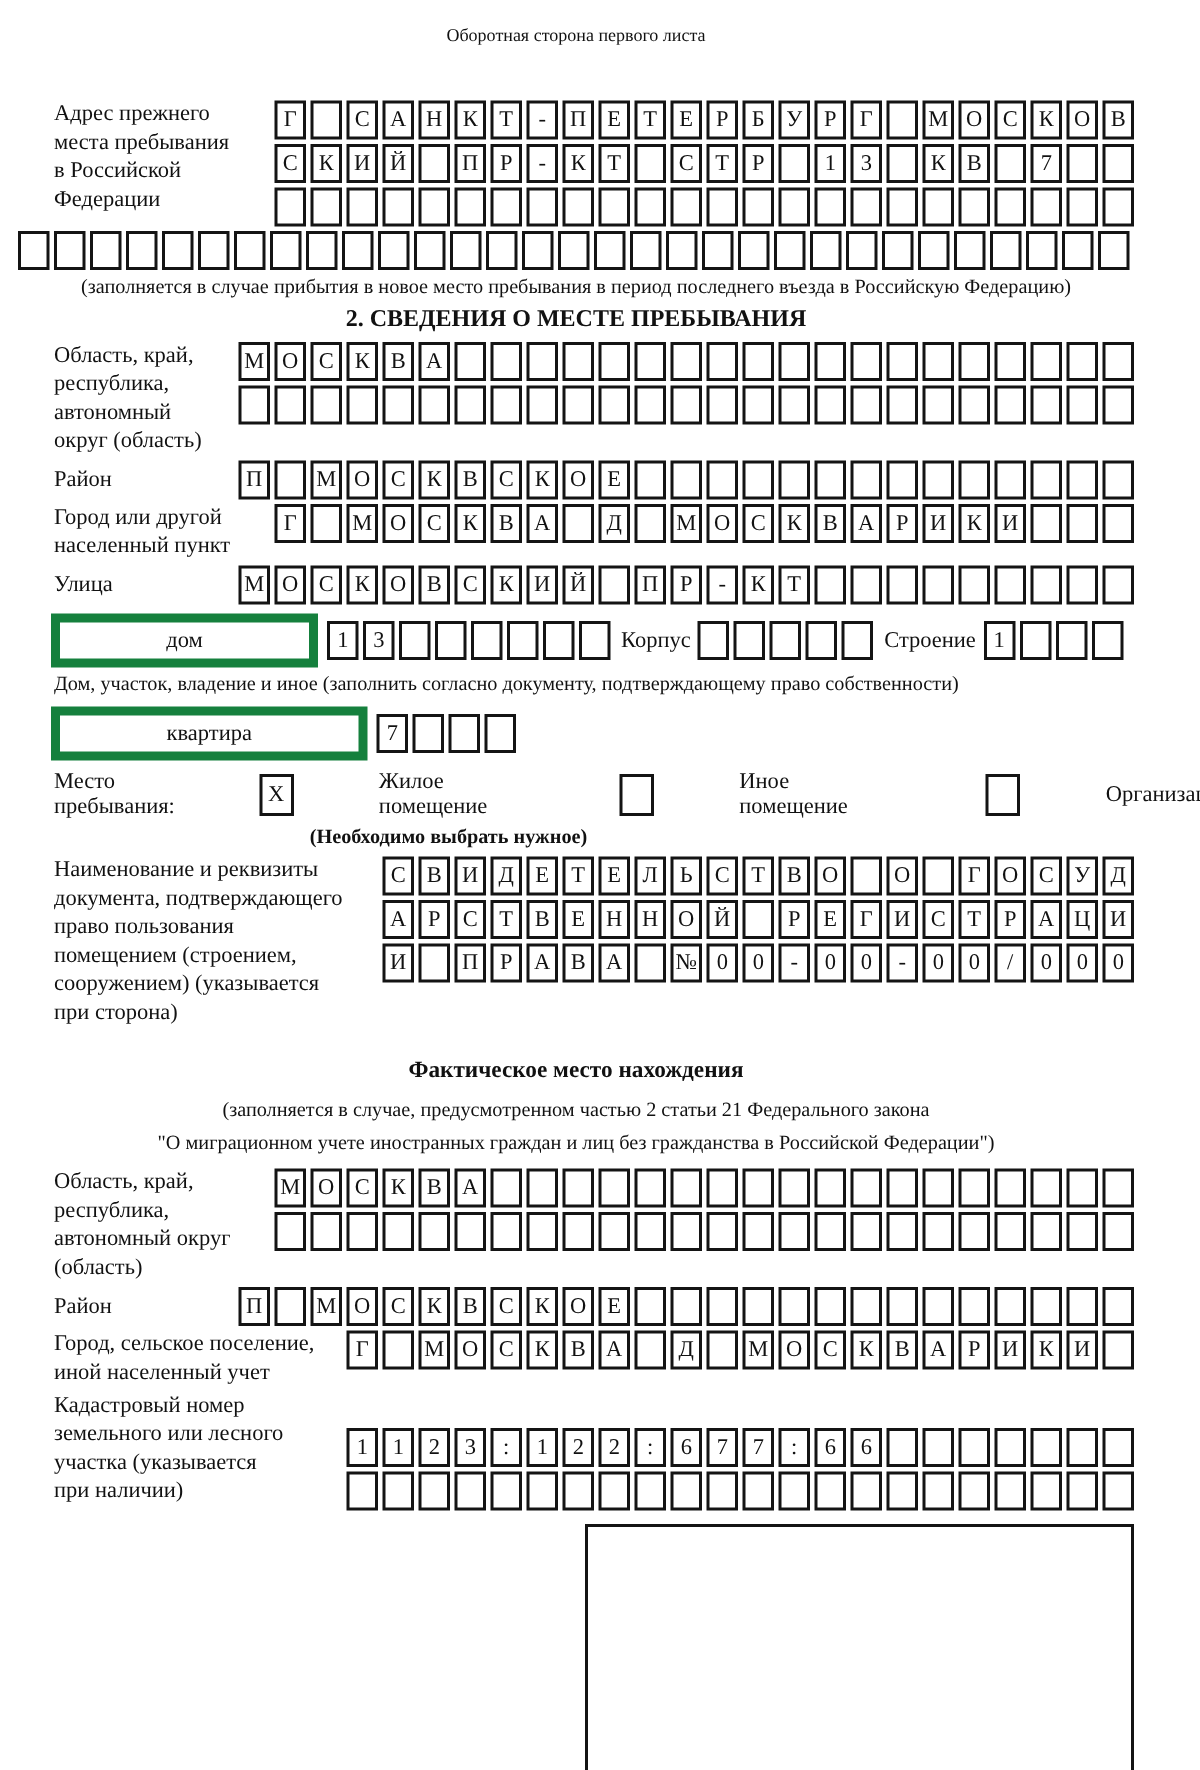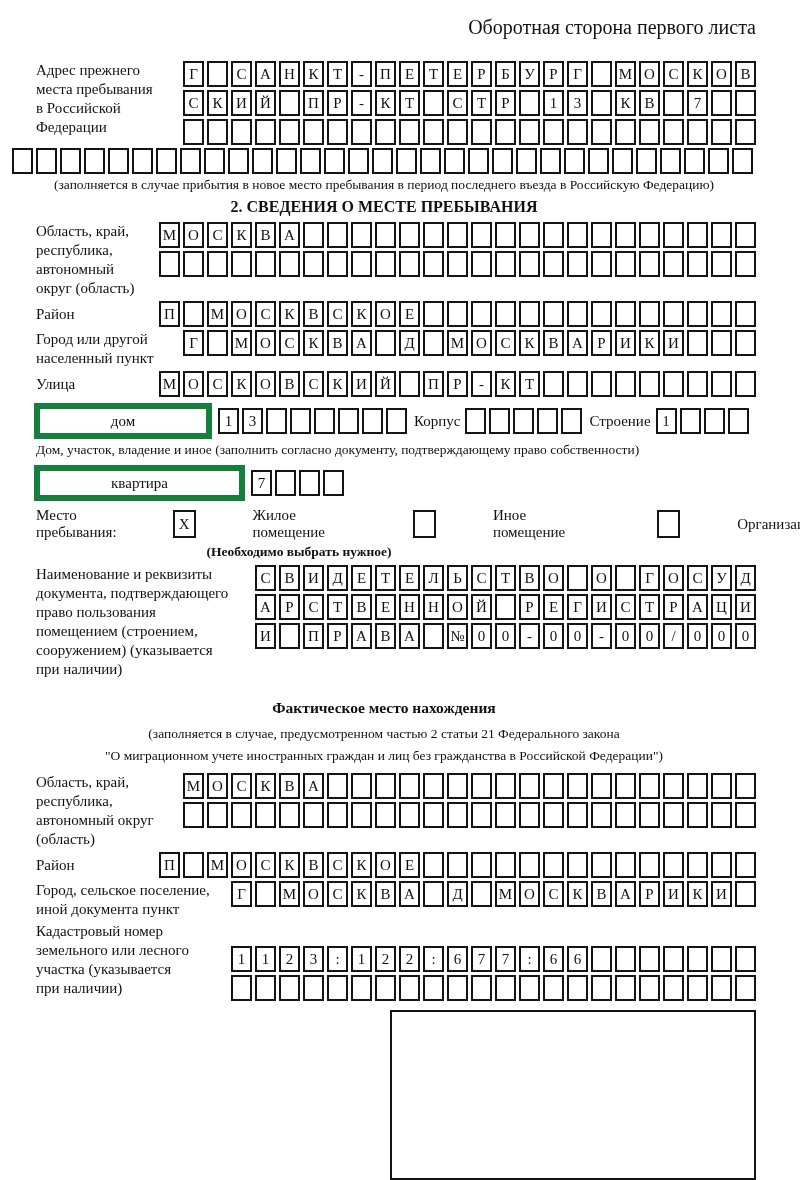--- a/index.html
+++ b/index.html
@@ -2,21 +2,21 @@
 <html><head>
 <meta charset="utf-8">
 <style>
   html,body{margin:0;padding:0;background:#fff;}
   .page{
     width:800px;min-height:1180px;box-sizing:border-box;
     padding:16px 44px 10px 12px;
     font-family:"Liberation Serif","DejaVu Serif",serif;
     color:#111;position:relative;
   }
-  .header-note{font-size:20px;text-align:right;margin-bottom:22px;}
+  .header-note{font-size:12px;text-align:center;margin-bottom:36px;}
   .flex-row{display:flex;align-items:flex-start;margin-bottom:3px;}
   .flex-row.vcenter{align-items:center;}
   .label{font-size:15px;line-height:19px;white-space:pre-line;padding-left:24px;flex:0 0 auto;}
   .cells-col{margin-left:auto;display:flex;flex-direction:column;gap:3px;}
   .cells{display:flex;gap:3px;flex:0 0 auto;}
   .push-right{margin-left:auto;}
   .cell{
     width:17px;height:22px;border:2px solid #141414;background:#fff;
     display:inline-flex;align-items:center;justify-content:center;
     font-size:15px;font-family:"Liberation Serif",serif;
@@ -383,21 +383,21 @@
     <span class="opt-label">Организация</span>
   </div>
   <div class="note center" style="margin-right:170px;margin-top:2px;font-weight:bold;">(Необходимо выбрать нужное)</div>
 
   <div class="flex-row" style="margin-top:2px;">
     <div class="label">Наименование и реквизиты
 документа, подтверждающего
 право пользования
 помещением (строением,
 сооружением) (указывается
-при наличии)</div>
+при сторона)</div>
     <div class="cells-col">
       <div class="cells">
           <span class="cell">С</span>
           <span class="cell">В</span>
           <span class="cell">И</span>
           <span class="cell">Д</span>
           <span class="cell">Е</span>
           <span class="cell">Т</span>
           <span class="cell">Е</span>
           <span class="cell">Л</span>
@@ -555,21 +555,21 @@
         <span class="cell"></span>
         <span class="cell"></span>
         <span class="cell"></span>
         <span class="cell"></span>
         <span class="cell"></span>
       </div>
   </div>
 
   <div class="flex-row">
     <div class="label">Город, сельское поселение,
-иной документа пункт</div>
+иной населенный учет</div>
     <div class="cells push-right">
         <span class="cell">Г</span>
         <span class="cell"></span>
         <span class="cell">М</span>
         <span class="cell">О</span>
         <span class="cell">С</span>
         <span class="cell">К</span>
         <span class="cell">В</span>
         <span class="cell">А</span>
         <span class="cell"></span>

